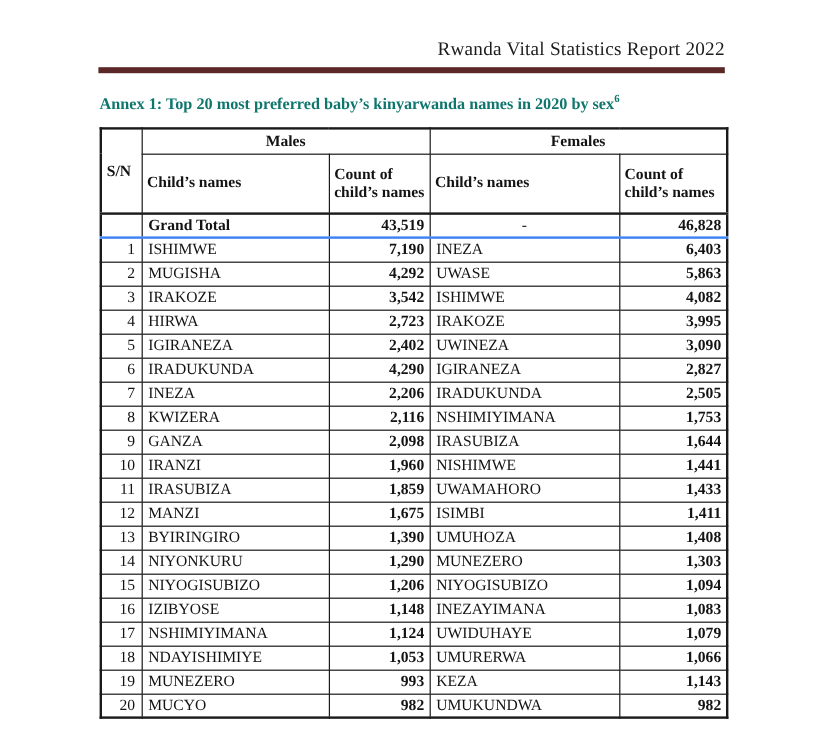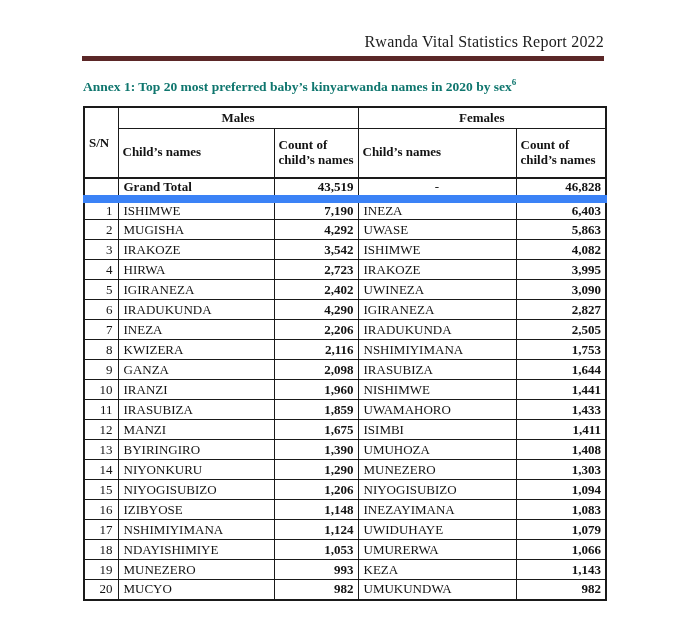--- a/index.html
+++ b/index.html
@@ -41,21 +41,21 @@
   }
   .names-table th, .names-table td {
     border: 1px solid #1a1a1a;
     padding: 0 4px;
     overflow: hidden;
     white-space: nowrap;
   }
   .names-table { border: 2px solid #1a1a1a; }
   .names-table thead tr.group-row th { border-bottom: 1px solid #1a1a1a; }
   .names-table thead { border-bottom: 2px solid #1a1a1a; }
-  .names-table tr.grand-total-row { border-bottom: 8px solid #3b82f6; margin-left: 47px; }
+  .names-table tr.grand-total-row { border-bottom: 2px solid #3b82f6; margin-left: 47px; }
 
   .names-table th { font-weight: bold; text-align: center; }
   .names-table tr.group-row { height: 21px; }
   .names-table tr.subhead-row { height: 50px; }
   .names-table tr.subhead-row th {
     text-align: left; vertical-align: middle;
     padding-left: 4px; white-space: normal; line-height: 1.15;
   }
   .names-table th.sn-head { text-align: left; vertical-align: middle; margin-top: 20px; }
 

